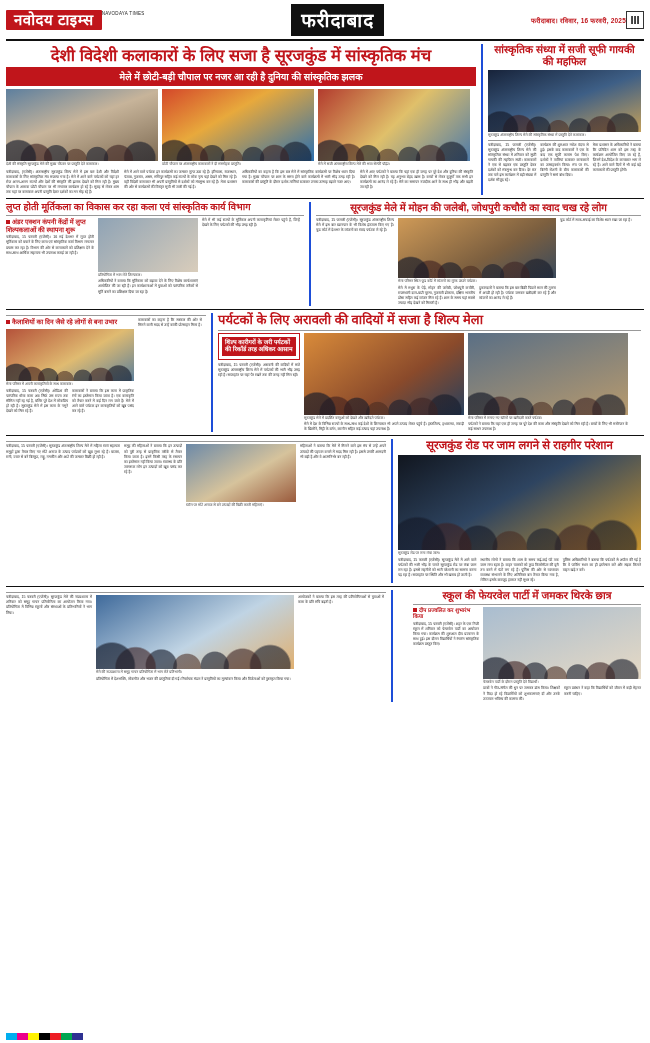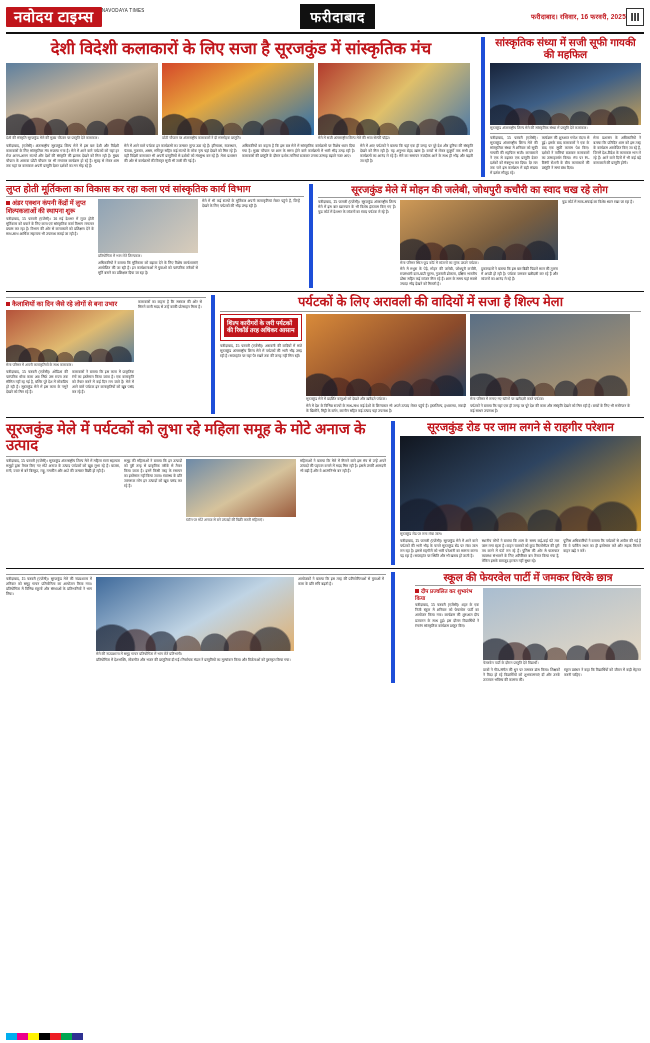--- a/index.html
+++ b/index.html
@@ -19,21 +19,21 @@
     border-bottom: 2px solid #111; padding-bottom:3px; margin-bottom:3px;
   }
   .logo-box { display:flex; flex-direction:row; align-items:flex-start; }
   .logo-main {
     background:#c0151b; color:#fff; font-weight:bold; font-size:15px;
     padding:2px 8px 3px; letter-spacing:0.5px; line-height:1;
     border-radius:1px;
   }
   .logo-sub { font-size:4.5px; color:#222; margin-top:1px; letter-spacing:0.3px; }
   .city-badge {
-    background:#111; color:#fff; font-weight:bold; font-size:14px;
+    background:#111; color:#fff; font-weight:bold; font-size:19px;
     padding:3px 10px; letter-spacing:1px;
   }
   .date-line { font-size:6.5px; color:#c0151b; font-weight:bold; letter-spacing:0.2px; }
   .right-mast { display:flex; align-items:center; }
   .paper-mark {
     width:18px;height:18px;border:1px solid #333;display:flex;align-items:center;
     justify-content:center;font-size:11px;font-weight:bold;
   }
   .headline {
     font-weight:bold; color:#c0151b; line-height:1.1;
@@ -84,21 +84,21 @@
   .bullet-head { font-size:6.5px; font-weight:bold; color:#c0151b; line-height:1.2; }
   .sq { display:inline-block; width:4px; height:4px; background:#c0151b; margin-right:2px; }
 
   .cmyk { position:absolute; left:6px; bottom:3px; display:flex; }
   .cmyk i { display:block; width:11px; height:7px; }
   .cmyk2 { position:absolute; right:6px; bottom:3px; display:flex; }
 
   
   .row { display:flex; gap:5px; }
   .col { display:flex; flex-direction:column; }
-  .sep-v { border-left:4px solid #1d4ed8; }
+  .sep-v { border-left:2px solid #1d4ed8; }
 </style>
 </head>
 <body>
 
 <div class="page">
 
   <div class="masthead">
     <div class="logo-box">
       <div class="logo-main">नवोदय टाइम्स</div>
       <div class="logo-sub">NAVODAYA TIMES</div>
@@ -107,20 +107,21 @@
     <div class="right-mast">
       <div class="date-line">फरीदाबाद। रविवार, 16 फरवरी, 2025</div>
       <div class="paper-mark">III</div>
     </div>
   </div>
 
   <div class="row">
 
     <div class="col" style="width:470px;">
       <div class="headline" style="font-size:16.5px; text-align:center; padding:2px 0 3px;">देशी विदेशी कलाकारों के लिए सजा है सूरजकुंड में सांस्कृतिक मंच</div>
+      <div class="band">मेले में छोटी-बड़ी चौपाल पर नजर आ रही है दुनिया की सांस्कृतिक झलक</div>
 
       <div class="row" style="margin-top:3px; gap:4px;">
         <div style="width:152px;">
           <div class="photo p1 crowd" style="height:72px;"></div>
           <div class="cap">देशी की संस्कृति सूरजकुंड मेले की मुख्य चौपाल पर प्रस्तुति देते कलाकार।</div>
         </div>
         <div style="width:152px;">
           <div class="photo p2 crowd" style="height:72px;"></div>
           <div class="cap">छोटी चौपाल पर अंतरराष्ट्रीय कलाकारों ने दी मनमोहक प्रस्तुति।</div>
         </div>
@@ -208,21 +209,21 @@
           <div class="row" style="gap:4px; margin-top:2px;">
             <div class="body-text" style="width:62px;">फरीदाबाद, 15 फरवरी (एजेंसी)। ओडिशा की पारंपरिक धीया कला अब सिर्फ उस राज्य तक सीमित नहीं रह गई है, बल्कि पूरे देश में लोकप्रिय हो रही है। सूरजकुंड मेले में इस कला के नमूने देखने को मिल रहे हैं।</div>
             <div class="body-text" style="width:62px;">कलाकारों ने बताया कि इस कला में प्राकृतिक रंगों का इस्तेमाल किया जाता है। एक कलाकृति को तैयार करने में कई दिन लग जाते हैं। मेले में आने वाले पर्यटक इन कलाकृतियों को खूब पसंद कर रहे हैं।</div>
           </div>
         </div>
         <div class="body-text" style="width:64px;">कलाकारों का कहना है कि सरकार की ओर से मिलने वाली मदद से उन्हें काफी प्रोत्साहन मिला है।</div>
       </div>
     </div>
 
     <div class="col sep-v" style="width:430px; padding-left:5px;">
-      <div class="headline" style="font-size:13px; text-align:center;">पर्यटकों के लिए अरावली की वादियों में सजा है शिल्प मेला</div>
+      <div class="headline" style="font-size:13px; ">पर्यटकों के लिए अरावली की वादियों में सजा है शिल्प मेला</div>
       <div class="thin-rule"></div>
       <div class="row" style="gap:4px;">
         <div style="width:82px;">
           <div class="kicker-box">
             <div class="kicker-red">शिल्प कारीगरों के जरी पर्यटकों की रिकॉर्ड तरह अधिकर आसाम</div>
           </div>
           <div class="body-text">फरीदाबाद, 15 फरवरी (एजेंसी)। अरावली की वादियों में सजे सूरजकुंड अंतरराष्ट्रीय शिल्प मेले में पर्यटकों की भारी भीड़ उमड़ रही है। सप्ताहांत पर यहां पैर रखने तक की जगह नहीं मिल रही।</div>
         </div>
         <div style="width:160px;">
           <div class="photo p9 crowd" style="height:82px;"></div>
@@ -236,21 +237,20 @@
         </div>
       </div>
     </div>
   </div>
 
   <div class="rule"></div>
 
   <div class="row">
 
     <div class="col" style="width:380px;">
-      <div class="headline" style="font-size:15px;">सूरजकुंड मेले में पर्यटकों को लुभा रहे महिला समूह के मोटे अनाज के उत्पाद</div>
       <div class="thin-rule"></div>
       <div class="row" style="gap:4px;">
         <div class="body-text" style="width:114px;">फरीदाबाद, 15 फरवरी (एजेंसी)। सूरजकुंड अंतरराष्ट्रीय शिल्प मेले में महिला स्वयं सहायता समूहों द्वारा तैयार किए गए मोटे अनाज के उत्पाद पर्यटकों को खूब लुभा रहे हैं। बाजरा, रागी, ज्वार से बने बिस्कुट, लड्डू, नमकीन और आटे की जमकर बिक्री हो रही है।</div>
         <div class="body-text" style="width:58px;">समूह की महिलाओं ने बताया कि इन उत्पादों को पूरी तरह से प्राकृतिक तरीके से तैयार किया जाता है। इनमें किसी तरह के रसायन का इस्तेमाल नहीं किया जाता। स्वास्थ्य के प्रति जागरूक लोग इन उत्पादों को खूब पसंद कर रहे हैं।</div>
         <div style="width:110px;">
           <div class="photo p12" style="height:58px;"></div>
           <div class="cap">स्टॉल पर मोटे अनाज से बने उत्पादों की बिक्री करती महिलाएं।</div>
         </div>
         <div class="body-text" style="width:86px;">महिलाओं ने बताया कि मेले में मिलने वाले इस मंच से उन्हें अपने उत्पादों की पहचान बनाने में मदद मिल रही है। इससे उनकी आमदनी भी बढ़ी है और वे आत्मनिर्भर बन रही हैं।</div>
       </div>

